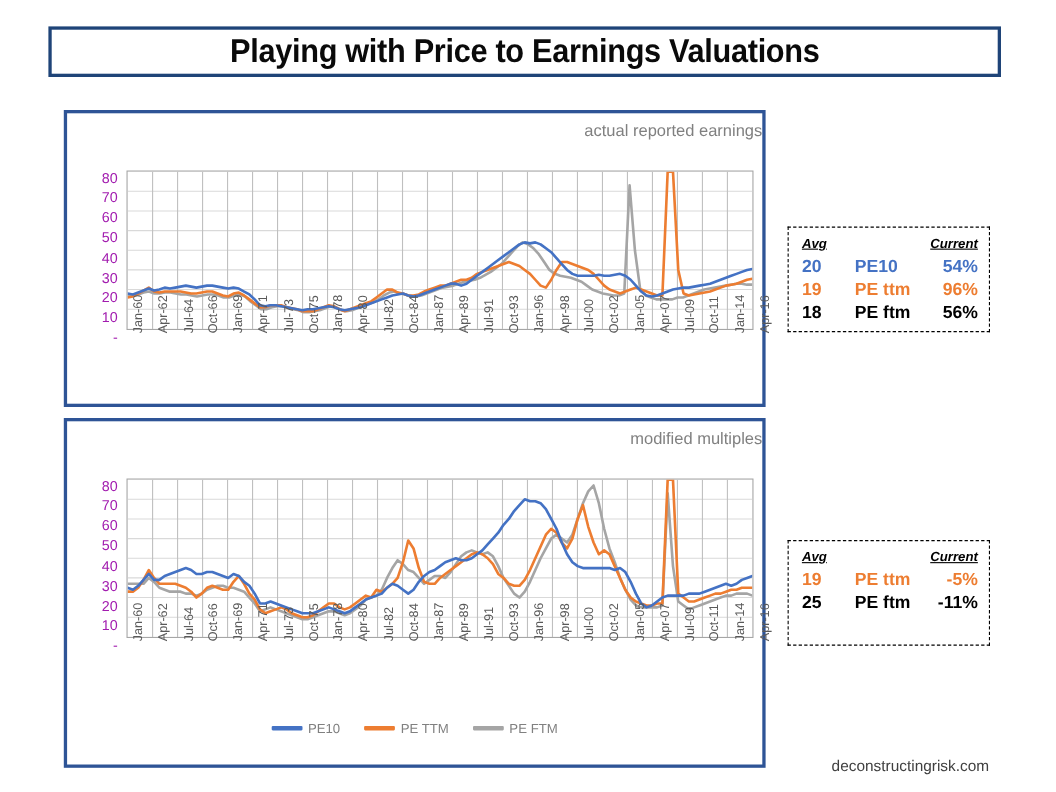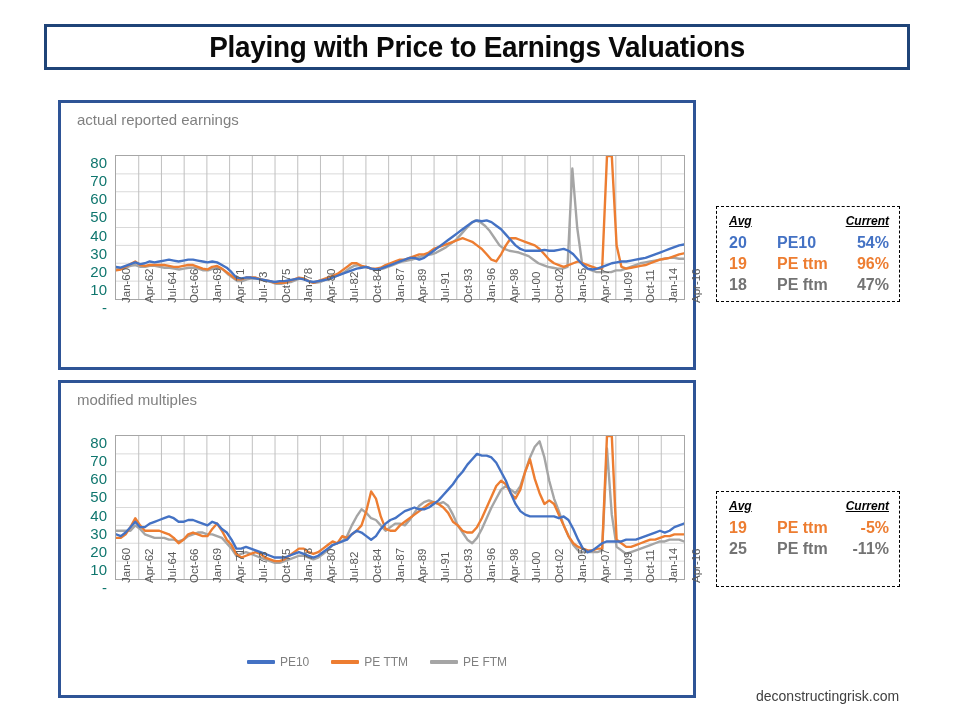--- a/index.html
+++ b/index.html
@@ -21,28 +21,28 @@
     transform:scaleX(0.93);transform-origin:center;
   }
   
   .chart-panel{
     position:absolute;border:3px solid #2E5496;background:#ffffff;
     box-sizing:border-box;
   }
   #panel-top{left:58px;top:100px;width:638px;height:270px;}
   #panel-bottom{left:58px;top:380px;width:638px;height:318px;}
   .chart-title{
-    position:absolute;left:16px;right:0;text-align:left;
+    position:absolute;left:16px;right:0;text-align:right;
     font-size:15px;color:#808080;font-weight:normal;
   }
   
   .ylabels{
     position:absolute;display:flex;flex-direction:column;
     justify-content:space-between;align-items:flex-end;
-    font-size:15px;color:#0f766e;line-height:1;
+    font-size:13px;color:#a21caf;line-height:1;
   }
   .ylabels span{display:block;transform:translateY(-50%);height:0;}
   
   .plot{
     position:absolute;background:#ffffff;
     box-sizing:border-box;
     border-left:1px solid #A6A6A6;
     border-right:1px solid #A6A6A6;
     border-top:1px solid #A6A6A6;
     border-bottom:1px solid #A6A6A6;
@@ -75,21 +75,21 @@
   .stat-table td{padding:0;font-size:16px;font-weight:bold;line-height:1.32;}
   .sthead td{
     font-size:12px;font-weight:bold;color:#000;
     text-decoration:underline;font-style:italic;padding-bottom:2px;
   }
   .c-avg{text-align:left;width:30%;}
   .c-name{text-align:left;width:40%;}
   .c-cur{text-align:right;width:30%;}
   .row-pe10 td{color:#4472C4;}
   .row-pettm td{color:#ED7D31;}
-  .row-peftm td{color:#737373;}
+  .row-peftm td{color:#000000;}
   
   .site-credit{
     position:absolute;left:756px;top:688px;
     font-size:14px;color:#404040;
   }
 </style>
 </head>
 <body>
 
 <div class="title-banner">
@@ -286,21 +286,21 @@
       <td class="c-cur">54%</td>
     </tr>
     <tr class="row-pettm">
       <td class="c-avg">19</td>
       <td class="c-name">PE ttm</td>
       <td class="c-cur">96%</td>
     </tr>
     <tr class="row-peftm">
       <td class="c-avg">18</td>
       <td class="c-name">PE ftm</td>
-      <td class="c-cur">47%</td>
+      <td class="c-cur">56%</td>
     </tr>
   </tbody>
     </table>
 </div>
 
 <div class="stat-table" id="stats-bottom">
   <table>
     <tbody>
         <tr class="sthead">
       <td class="c-avg">Avg</td>

